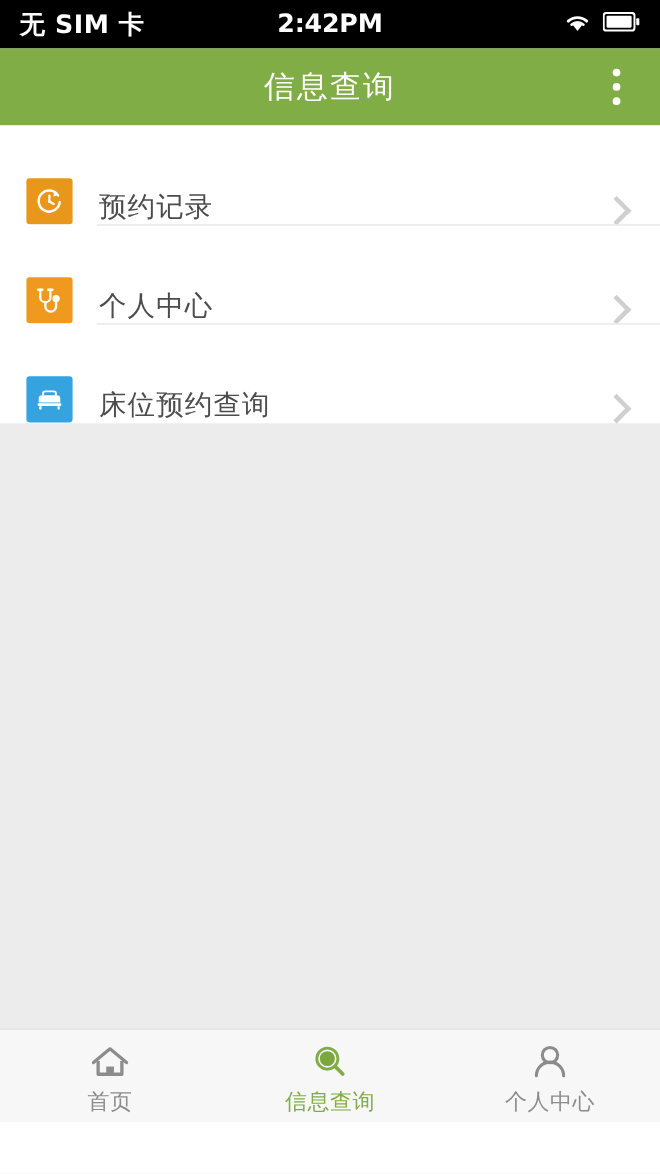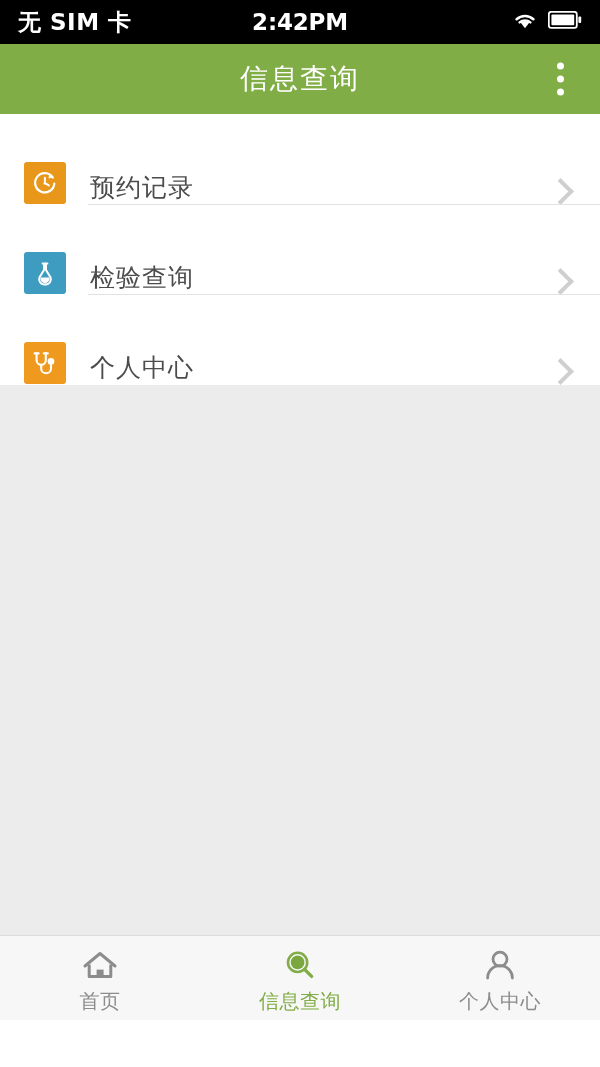--- a/index.html
+++ b/index.html
@@ -213,45 +213,48 @@
           <path d="M18.2 4.4 L22.6 8.3 L17.6 9.6 Z" fill="#fff"></path>
           <line x1="13.9" y1="14.2" x2="13.9" y2="8.8" stroke="#fff" stroke-width="2" stroke-linecap="round"></line>
           <line x1="13.9" y1="14.2" x2="17.8" y2="16.4" stroke="#fff" stroke-width="2" stroke-linecap="round"></line>
           <circle cx="13.9" cy="14.2" r="1.3" fill="#fff"></circle>
         </svg>
       </span>
       <span class="row-label">预约记录</span>
       <span class="row-chevron"></span>
     </div>
 
-    <div class="list-row">
-      <span class="row-icon" style="background:#3d9cc0">
-        <svg width="28" height="28" viewBox="0 0 28 28">
-          <path d="M11.6 4.6 L16.4 4.6 M13 4.6 L13 11 L8.4 18.6 A5.4 5.4 0 0 0 13 25.6 L15 25.6 A5.4 5.4 0 0 0 19.6 18.6 L15 11 L15 4.6" stroke="#fff" stroke-width="2" fill="none" stroke-linejoin="round" stroke-linecap="round"></path>
-          <path d="M9.5 18.6 A5.2 5.2 0 0 0 13.2 24.2 L14.8 24.2 A5.2 5.2 0 0 0 18.5 18.6 Z" fill="#fff"></path>
-        </svg>
-      </span>
-      <span class="row-label">检验查询</span>
-      <span class="row-chevron"></span>
-    </div>
 
     <div class="list-row">
       <span class="row-icon" style="background:#ef9a1f">
         <svg width="28" height="28" viewBox="0 0 28 28">
           <path d="M5.6 4.4 L5.6 11.2 A4.6 4.6 0 0 0 14.8 11.2 L14.8 4.4" stroke="#fff" stroke-width="2.1" fill="none" stroke-linecap="round"></path>
           <line x1="3.6" y1="4.4" x2="7.6" y2="4.4" stroke="#fff" stroke-width="2.1" stroke-linecap="round"></line>
           <line x1="12.8" y1="4.4" x2="16.8" y2="4.4" stroke="#fff" stroke-width="2.1" stroke-linecap="round"></line>
           <path d="M10.2 16 L10.2 19.4 A4.8 4.8 0 0 0 20 19.4 L20 15.4" stroke="#fff" stroke-width="2.1" fill="none" stroke-linecap="round"></path>
           <circle cx="20" cy="12.4" r="3.3" fill="#fff"></circle>
         </svg>
       </span>
       <span class="row-label">个人中心</span>
       <span class="row-chevron"></span>
     </div>
 
+    <div class="list-row">
+      <span class="row-icon" style="background:#35a3e0">
+        <svg width="28" height="28" viewBox="0 0 28 28">
+          <path d="M4.2 17 L4.2 13.4 A3 3 0 0 1 7.2 10.4 L20.8 10.4 A3 3 0 0 1 23.8 13.4 L23.8 17 Z" fill="#fff"></path>
+          <path d="M8.2 10.4 L8.2 8.6 A1.8 1.8 0 0 1 10 6.8 L18 6.8 A1.8 1.8 0 0 1 19.8 8.6 L19.8 10.4" stroke="#fff" stroke-width="1.8" fill="none" stroke-linejoin="round"></path>
+          <rect x="3.2" y="17.6" width="21.6" height="2.4" rx="1" fill="#fff"></rect>
+          <rect x="4.6" y="20" width="2.2" height="3.4" rx="1" fill="#fff"></rect>
+          <rect x="21.2" y="20" width="2.2" height="3.4" rx="1" fill="#fff"></rect>
+        </svg>
+      </span>
+      <span class="row-label">床位预约查询</span>
+      <span class="row-chevron"></span>
+    </div>
 
   </div>
 
   <div class="filler"></div>
 
   <div class="tabbar">
 
     <div class="tab">
       <span class="tab-icon">
         <svg width="40" height="38" viewBox="0 0 40 38">

